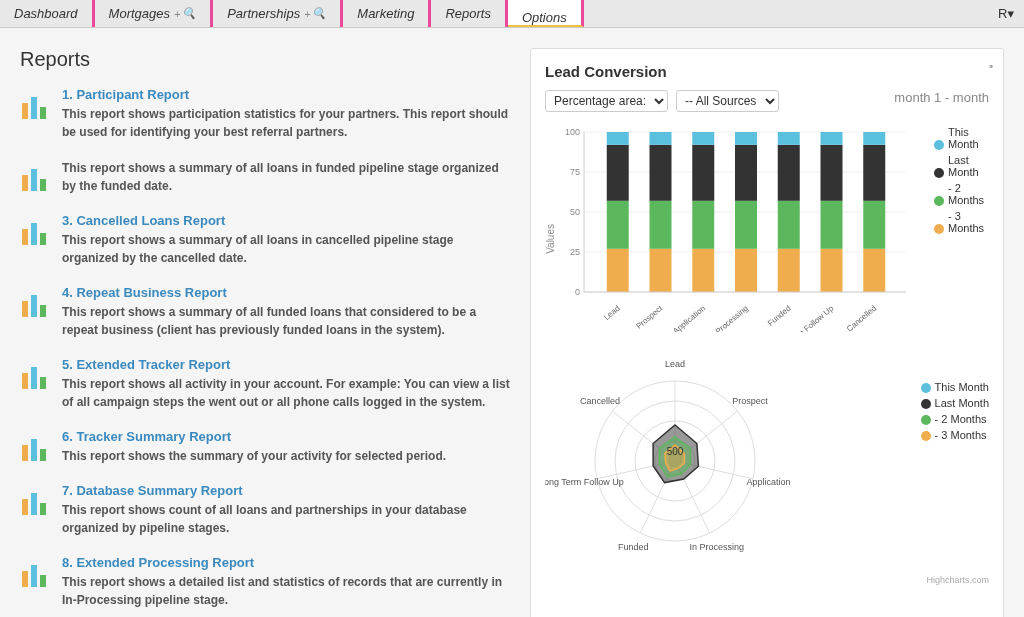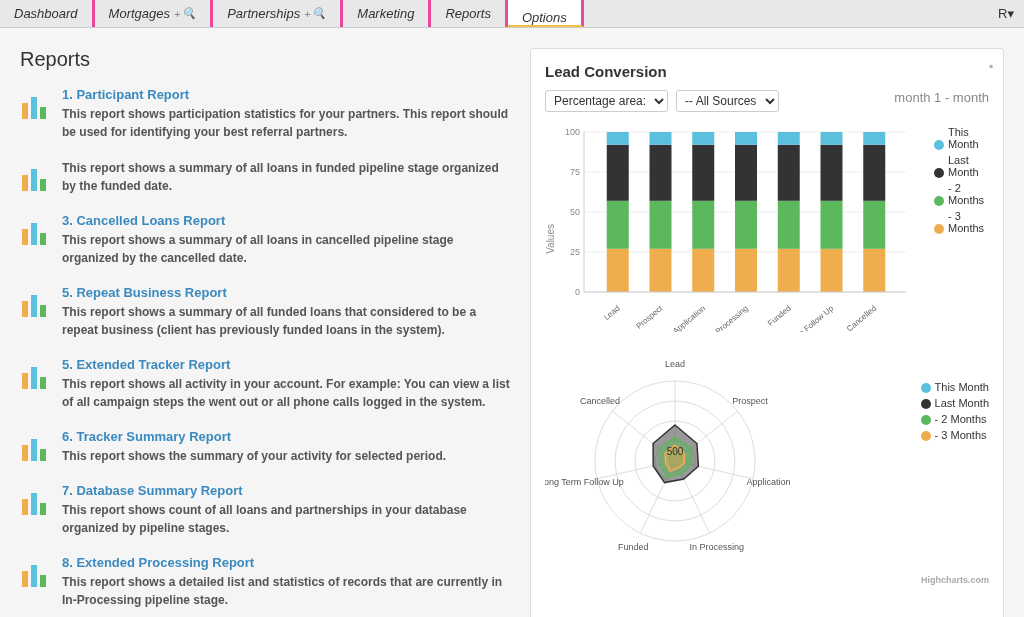--- a/index.html
+++ b/index.html
@@ -56,21 +56,21 @@
 
     
     .chart-legend { display: flex; flex-direction: column; gap: 4px; margin-left: 8px; font-size: 11px; padding-top: 4px; }
     .legend-item { display: flex; align-items: flex-end; gap: 4px; }
     .legend-dot { width: 10px; height: 10px; border-radius: 50%; flex-shrink: 0; }
 
     
     .radar-area { display: flex; margin-top: 16px; }
     .radar-container { flex: 1; position: relative; height: 220px; }
     .radar-legend { display: flex; flex-direction: column; gap: 4px; font-size: 11px; margin-left: 10px; padding-top: 30px; }
-    .highcharts-credit { font-size: 9px; color: #aaa; text-align: right; margin-top: 4px; font-weight: bold; }
+    .highcharts-credit { font-size: 9px; color: #aaa; text-align: right; margin-top: 4px; }
   </style>
 </head>
 <body>
 
 <nav class="nav-bar">
   <div class="nav-tab">
     <span>Dashboard</span>
   </div>
   <div class="nav-tab">
     <span>Mortgages</span>
@@ -147,21 +147,21 @@
         <div class="report-item">
     <div class="report-icon">
             <svg width="28" height="32" viewBox="0 0 28 32">
     <rect x="2" y="14" width="6" height="16" fill="#f0ad4e"></rect>
     <rect x="11" y="8" width="6" height="22" fill="#5bc0de"></rect>
     <rect x="20" y="18" width="6" height="12" fill="#5cb85c"></rect>
   </svg>
           </div>
     <div class="report-content">
       <div class="report-title">
-        <span>5. Repeat Business Report</span>
+        <span>4. Repeat Business Report</span>
       </div>
       <div class="report-desc">This report shows a summary of all funded loans that considered to be a repeat business (client has previously funded loans in the system).</div>
     </div>
   </div>
         <div class="report-item">
     <div class="report-icon">
             <svg width="28" height="32" viewBox="0 0 28 32">
     <rect x="2" y="14" width="6" height="16" fill="#f0ad4e"></rect>
     <rect x="11" y="8" width="6" height="22" fill="#5bc0de"></rect>
     <rect x="20" y="18" width="6" height="12" fill="#5cb85c"></rect>

